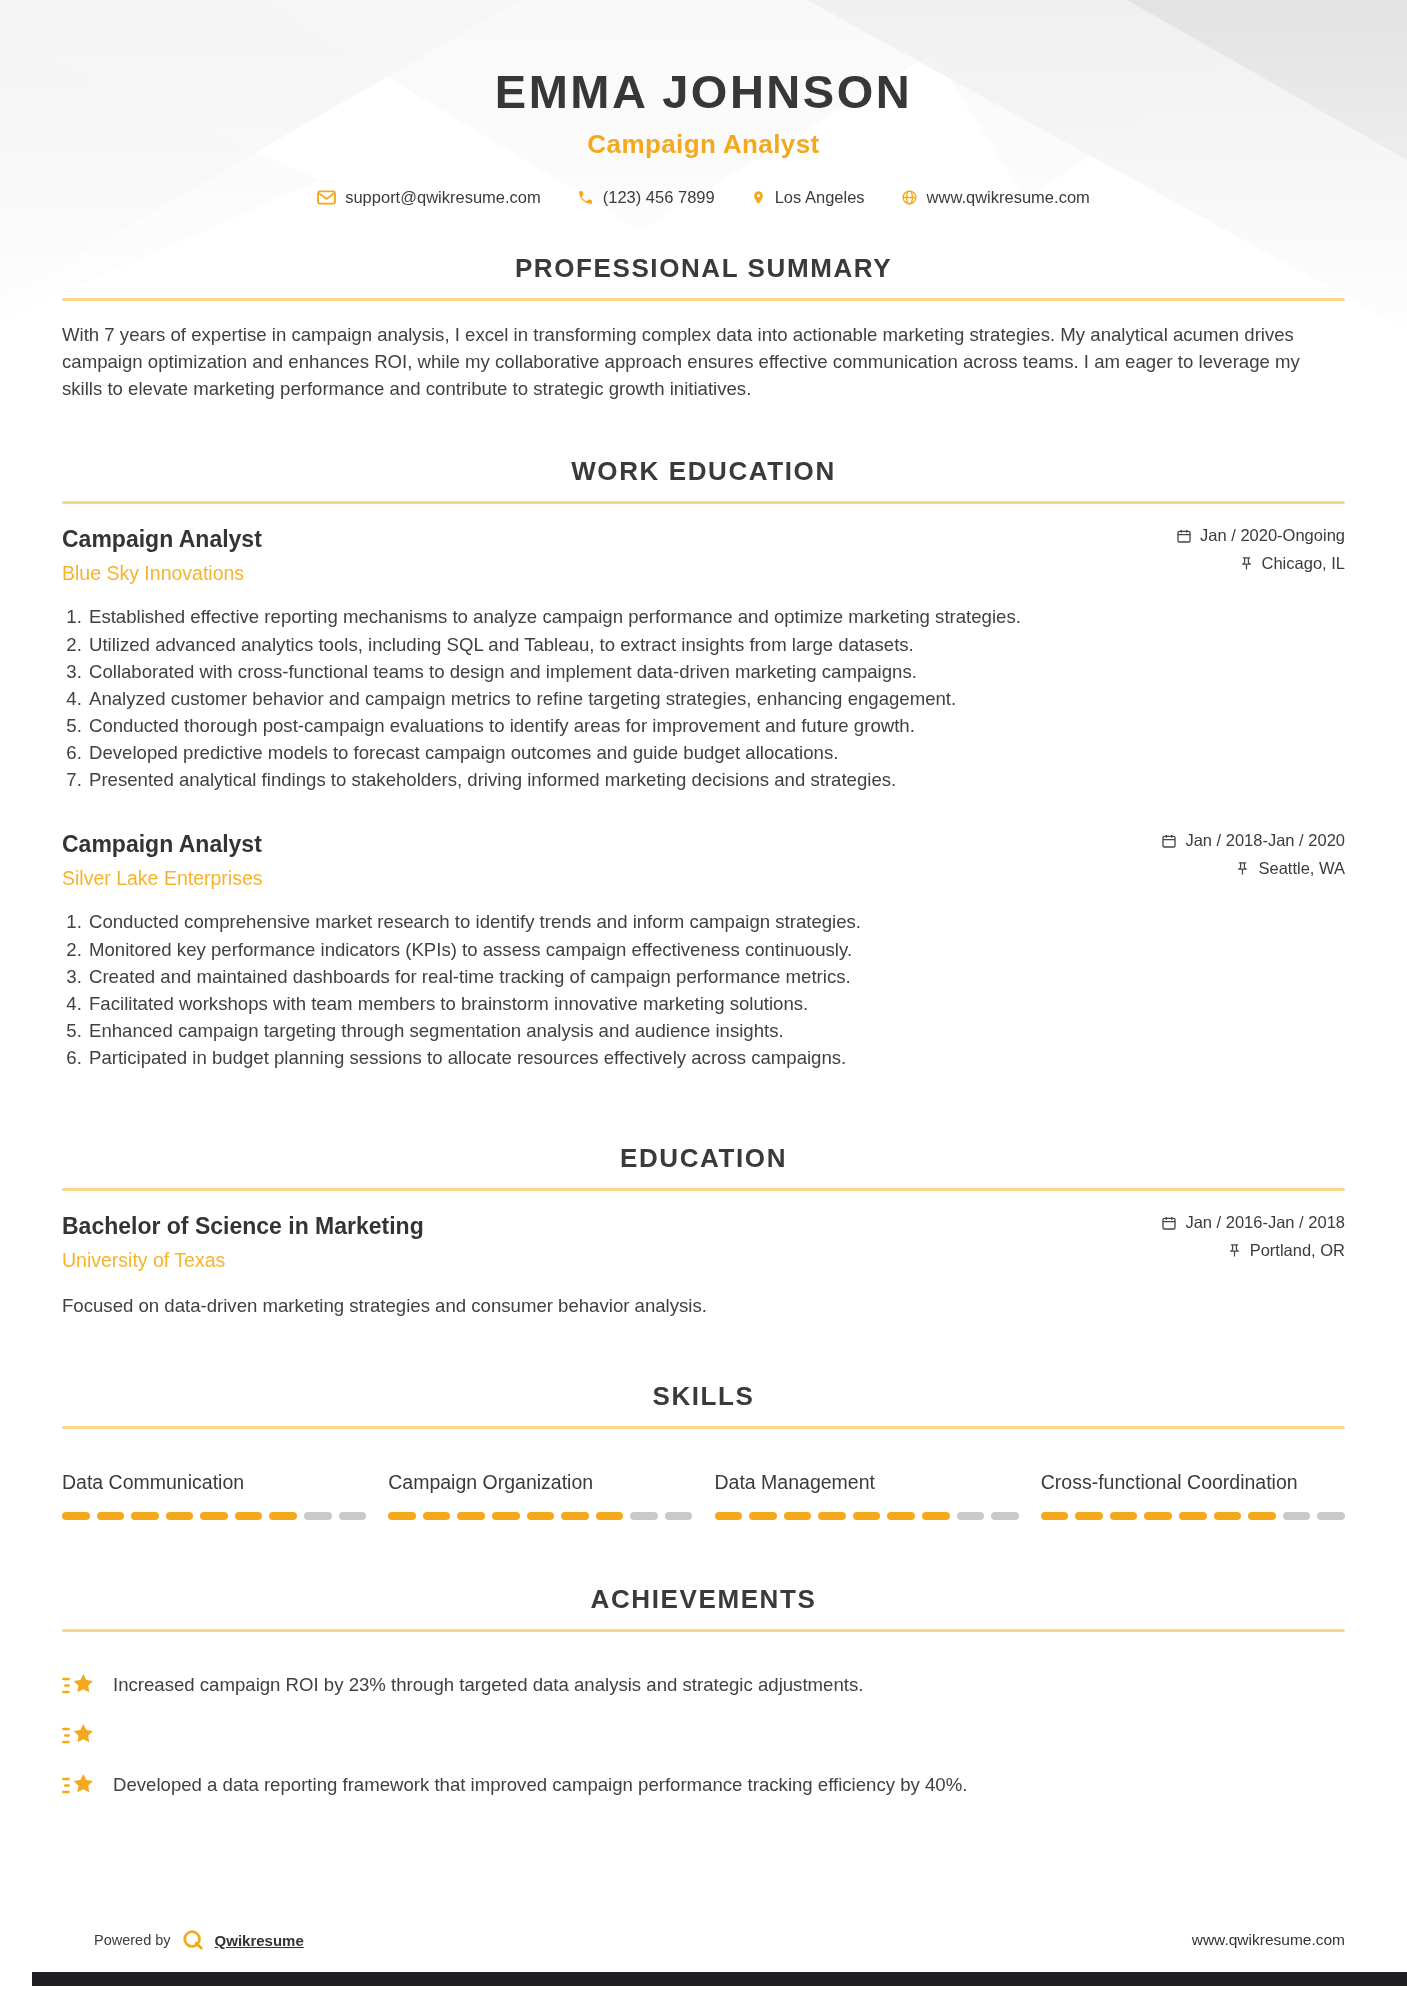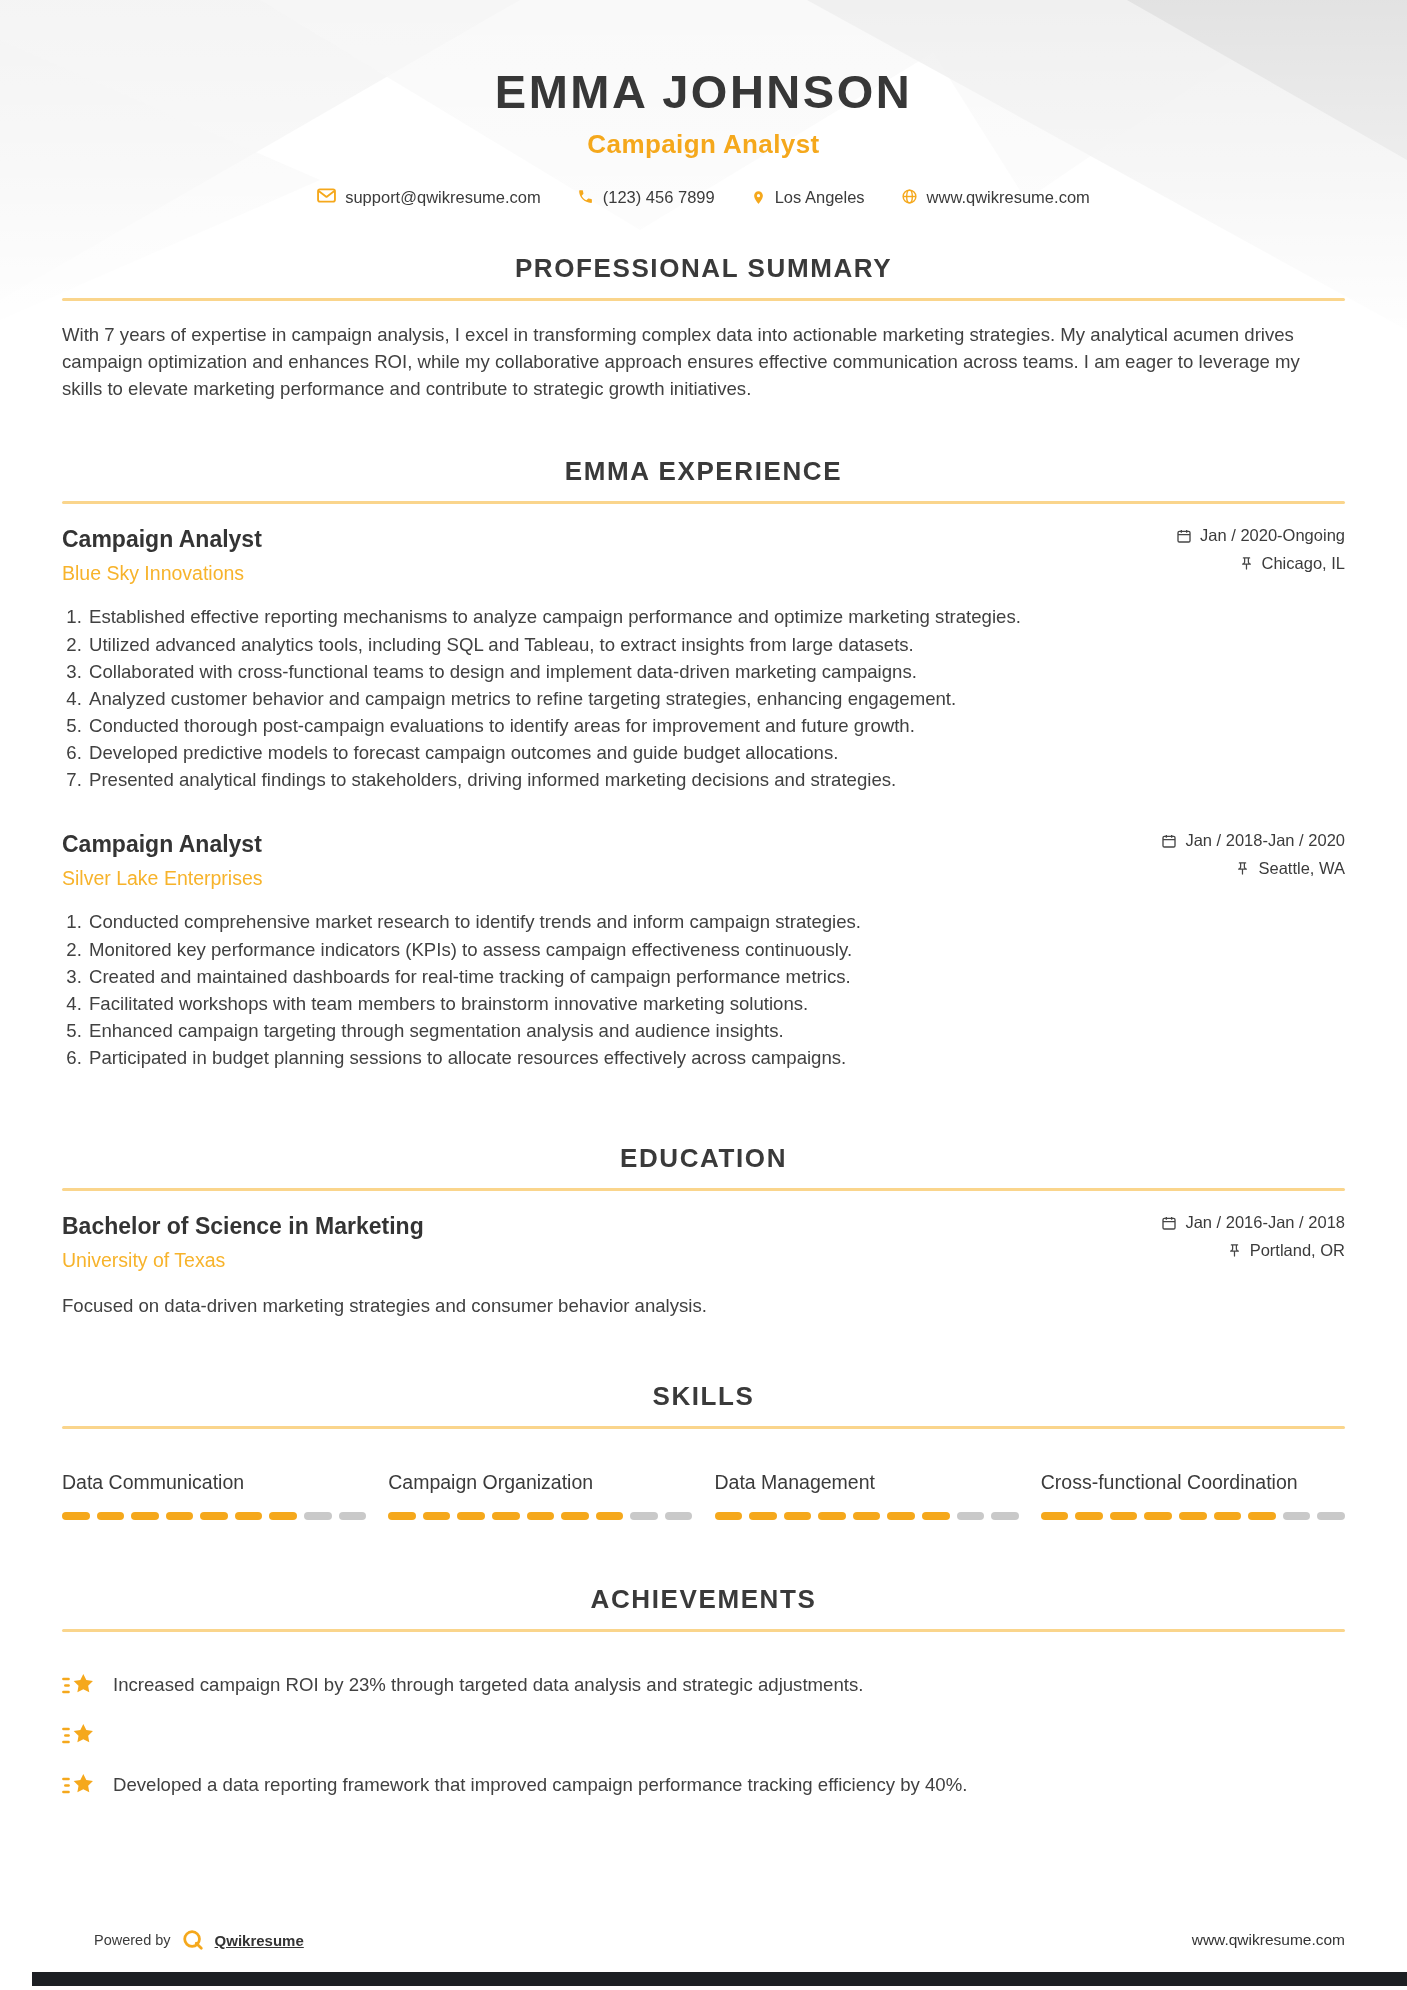--- a/index.html
+++ b/index.html
@@ -27,21 +27,21 @@
   .fade { position:absolute; top:0; left:0; right:0; height:380px;
           background:linear-gradient(180deg, rgba(255,255,255,.25) 0%, rgba(255,255,255,.55) 45%, #ffffff 92%); }
 
   .content { position:relative; padding:0 62px; }
 
   
   .name { margin:0; padding-top:64px; text-align:center; font-size:47px; font-weight:bold;
           letter-spacing:2.5px; color:#373737; }
   .cand-title { margin-top:10px; text-align:center; font-size:26px; color:#f5a81c; font-weight:bold; letter-spacing:.4px; }
   .contact-row { margin-top:28px; display:flex; justify-content:center; align-items:center; gap:36px; font-size:16.5px; color:#3b3b3b; }
-  .contact-item { display:flex; align-items:flex-start; gap:9px; }
+  .contact-item { display:flex; align-items:center; gap:9px; }
   .icon { display:inline-flex; align-items:center; justify-content:center; }
 
   
   .sec-heading { margin:0; text-align:center; font-size:26px; font-weight:bold; letter-spacing:1.6px; color:#3a3a3a; }
   .rule { height:3px; background:#fad58c; border-radius:2px; margin-top:14px; }
 
   .sec-summary { margin-top:46px; }
   .summary-text { margin:20px 0 0; font-size:18.6px; line-height:1.46; color:#414141; }
 
   .sec-work { margin-top:54px; }
@@ -140,21 +140,21 @@
       </div>
     </header>
 
     <section class="sec-summary">
       <h2 class="sec-heading">PROFESSIONAL SUMMARY</h2>
       <div class="rule"></div>
       <p class="summary-text">With 7 years of expertise in campaign analysis, I excel in transforming complex data into actionable marketing strategies. My analytical acumen drives campaign optimization and enhances ROI, while my collaborative approach ensures effective communication across teams. I am eager to leverage my skills to elevate marketing performance and contribute to strategic growth initiatives.</p>
     </section>
 
     <section class="sec-work">
-      <h2 class="sec-heading">EMMA EXPERIENCE</h2>
+      <h2 class="sec-heading">WORK EDUCATION</h2>
       <div class="rule"></div>
 
       <article class="job">
         <div class="job-head">
           <div>
             <h3 class="job-title">Campaign Analyst</h3>
             <div class="company">Blue Sky Innovations</div>
           </div>
           <div class="job-right">
             <div class="meta">

